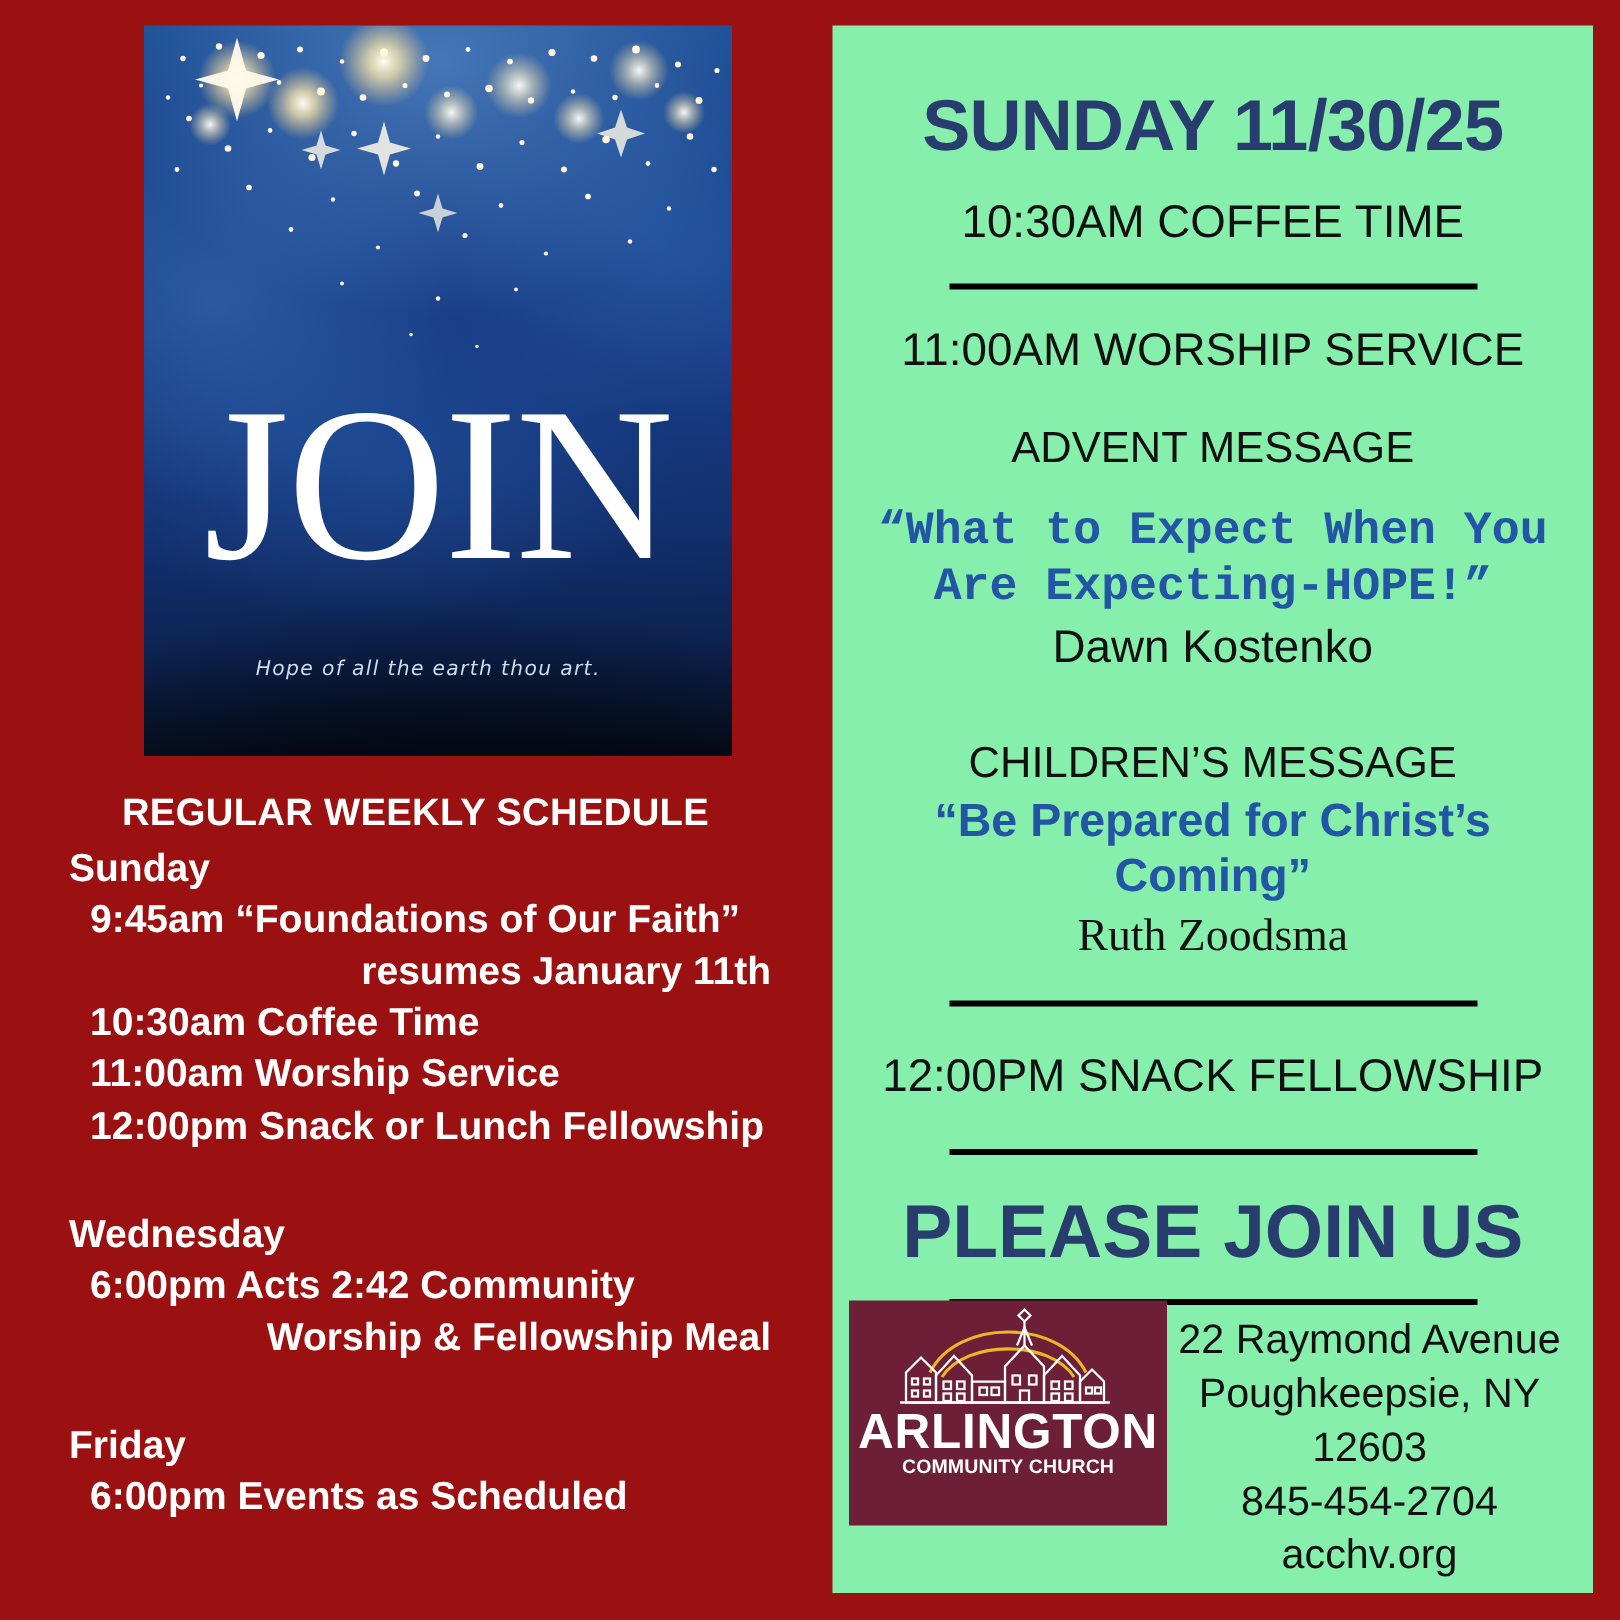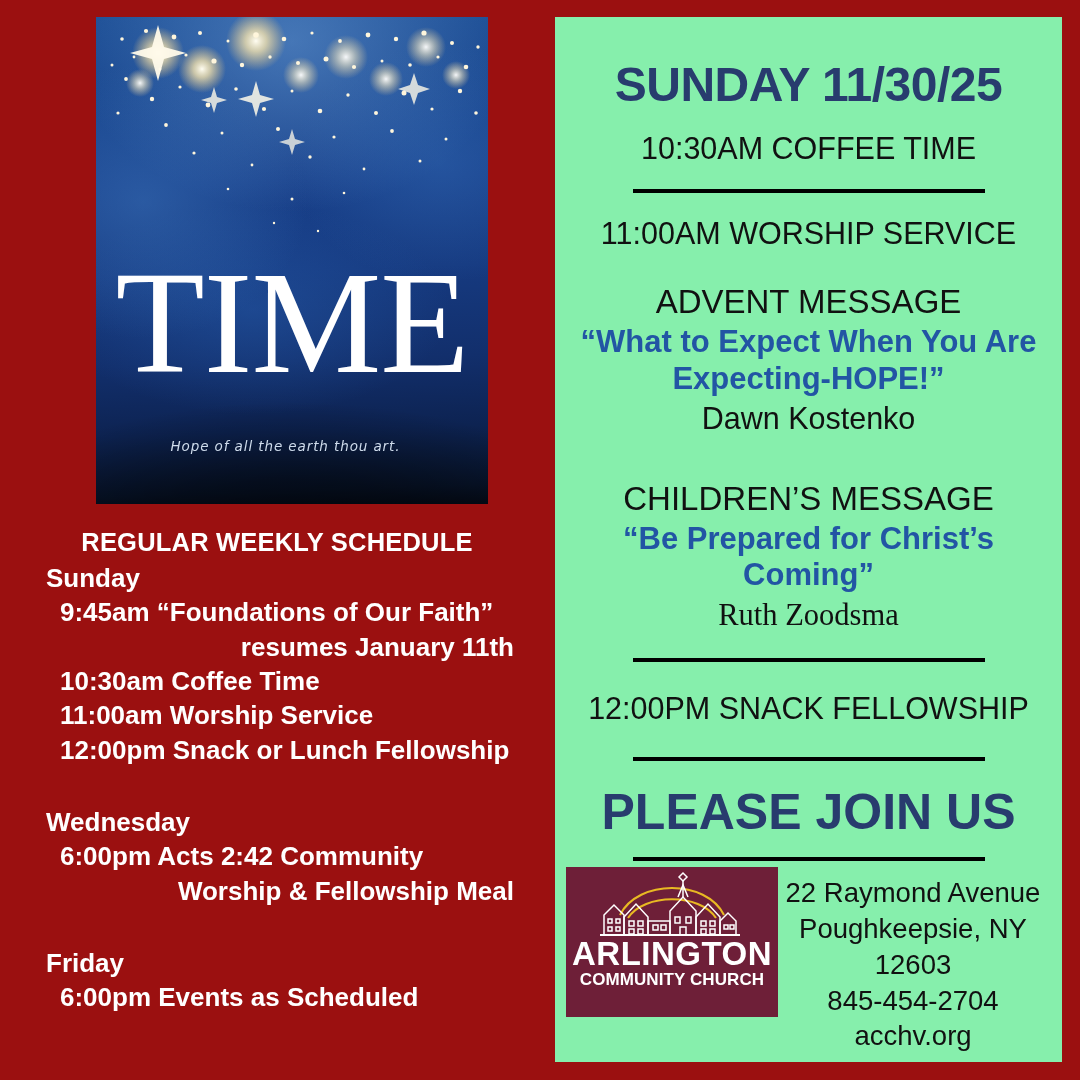--- a/index.html
+++ b/index.html
@@ -74,21 +74,21 @@
     text-align:center; font-weight:bold;
     font-size:48px; color:#283C6E;
     letter-spacing:-0.5px;
     margin-top:40px;
   }
   .svc-line {
     text-align:center; font-size:30.5px; color:#111111;
     line-height:1.22;
   }
   .svc-label {
-    text-align:center; font-size:33px; color:#111111;
+    text-align:center; font-size:29px; color:#111111;
     line-height:1.2;
   }
   .svc-topic {
     text-align:center; font-size:31px; font-weight:bold;
     color:#2255A4; line-height:1.18;
   }
   .svc-speaker {
     text-align:center; font-size:30.5px; color:#111111;
     line-height:1.25;
   }
@@ -114,21 +114,21 @@
   #logo-art { position:absolute; left:0; top:4px; width:212px; height:72px; }
   #logo-name {
     position:absolute; left:0; right:0; top:70px;
     text-align:center; color:#ffffff;
     font-weight:bold; font-size:33px; letter-spacing:0.5px;
     line-height:1;
   }
   #logo-sub {
     position:absolute; left:0; right:0; top:104px;
     text-align:center; color:#ffffff;
-    font-weight:bold; font-size:17px; letter-spacing:0.1px;
+    font-weight:bold; font-size:13px; letter-spacing:0.1px;
     line-height:1;
   }
   #address-block {
     flex:1 1 auto; text-align:center; padding-top:8px;
   }
   .addr-line {
     font-size:27.5px; color:#111111; line-height:1.3;
   }
 </style>
 </head>
@@ -224,21 +224,21 @@
       </g>
       <g fill="#fffaea">
         <path d="M62 8 L68 30 L90 36 L68 42 L62 64 L56 42 L34 36 L56 30 Z" opacity="0.95"></path>
         <path d="M160 64 L164 78 L178 82 L164 86 L160 100 L156 86 L142 82 L156 78 Z" opacity="0.85"></path>
         <path d="M118 70 L121 80 L131 83 L121 86 L118 96 L115 86 L105 83 L115 80 Z" opacity="0.8"></path>
         <path d="M318 56 L322 68 L334 72 L322 76 L318 88 L314 76 L302 72 L314 68 Z" opacity="0.8"></path>
         <path d="M196 112 L199 122 L209 125 L199 128 L196 138 L193 128 L183 125 L193 122 Z" opacity="0.75"></path>
       </g>
     </svg>
     <div id="hope-title">
-      <span>TIME</span>
+      <span>JOIN</span>
     </div>
     <div id="hope-sub">Hope of all the earth thou art.</div>
   </div>
 
   <div id="schedule">
     <div id="schedule-heading">REGULAR WEEKLY SCHEDULE</div>
 
     <div class="sched-group">
       <div class="sched-day">Sunday</div>
       <div class="sched-line">9:45am “Foundations of Our Faith”</div>
@@ -269,21 +269,21 @@
 
   <div id="service-title">SUNDAY 11/30/25</div>
 
   <div class="svc-line" style="margin-top:18px;">10:30AM COFFEE TIME</div>
 
   <div class="divider" style="margin-top:22px;"></div>
 
   <div class="svc-line" style="margin-top:22px;">11:00AM WORSHIP SERVICE</div>
 
   <div class="svc-label" style="margin-top:30px;">ADVENT MESSAGE</div>
-  <div class="svc-topic" style="margin-top:2px; padding:0 14px;">“What to Expect When You Are Expecting-HOPE!”</div>
+  <div class="svc-topic" style="margin-top:20px; padding:0 14px;font-family:Liberation Mono, monospace;">“What to Expect When You Are Expecting-HOPE!”</div>
   <div class="svc-speaker" style="margin-top:2px;">Dawn Kostenko</div>
 
   <div class="svc-label" style="margin-top:42px;">CHILDREN’S MESSAGE</div>
   <div class="svc-topic" style="margin-top:2px; padding:0 22px;">“Be Prepared for Christ’s Coming”</div>
   <div class="svc-speaker" style="margin-top:2px;font-family:Liberation Serif, serif;">Ruth Zoodsma</div>
 
   <div class="divider" style="margin-top:24px;"></div>
 
   <div class="svc-line" style="margin-top:28px;">12:00PM  SNACK FELLOWSHIP</div>
 

